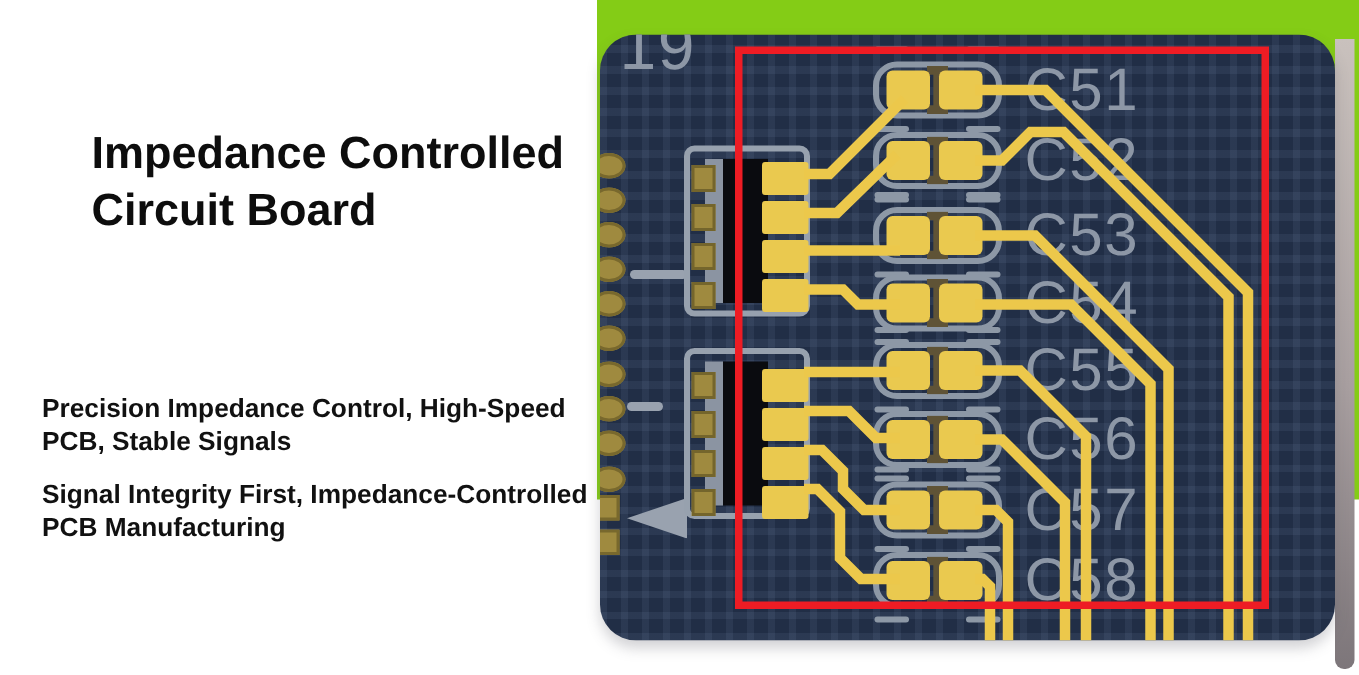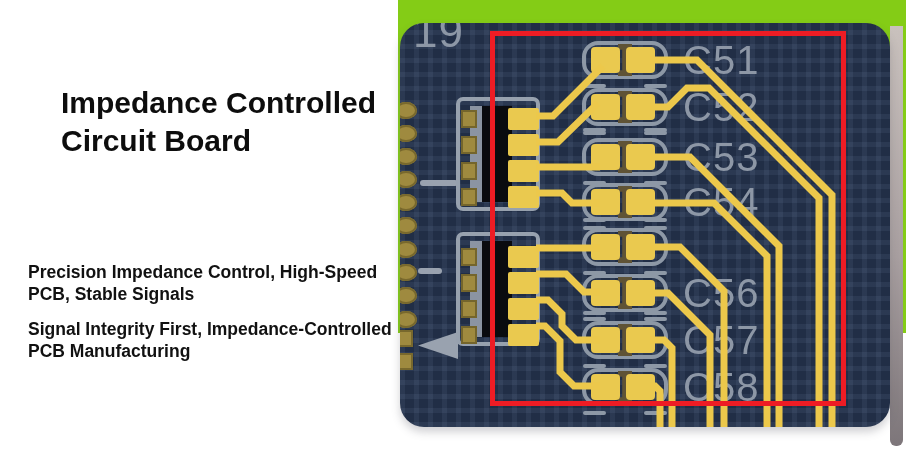--- a/index.html
+++ b/index.html
@@ -85,20 +85,21 @@
   <div class="photo">
     <div class="edge-strip"></div>
     <div class="board">
 
       <div class="silk partial">19</div>
 
       <div class="caplabel" style="top:16px">C51</div>
       <div class="caplabel" style="top:63px">C52</div>
       <div class="caplabel" style="top:113px">C53</div>
       <div class="caplabel" style="top:158px">C54</div>
+      <div class="caplabel" style="top:203px">C55</div>
       <div class="caplabel" style="top:249px">C56</div>
       <div class="caplabel" style="top:296px">C57</div>
       <div class="caplabel" style="top:343px">C58</div>
 
       <span class="oval" style="top:79px"></span>
       <span class="oval" style="top:102px"></span>
       <span class="oval" style="top:125px"></span>
       <span class="oval" style="top:148px"></span>
       <span class="oval" style="top:171px"></span>
       <span class="oval" style="top:194px"></span>

